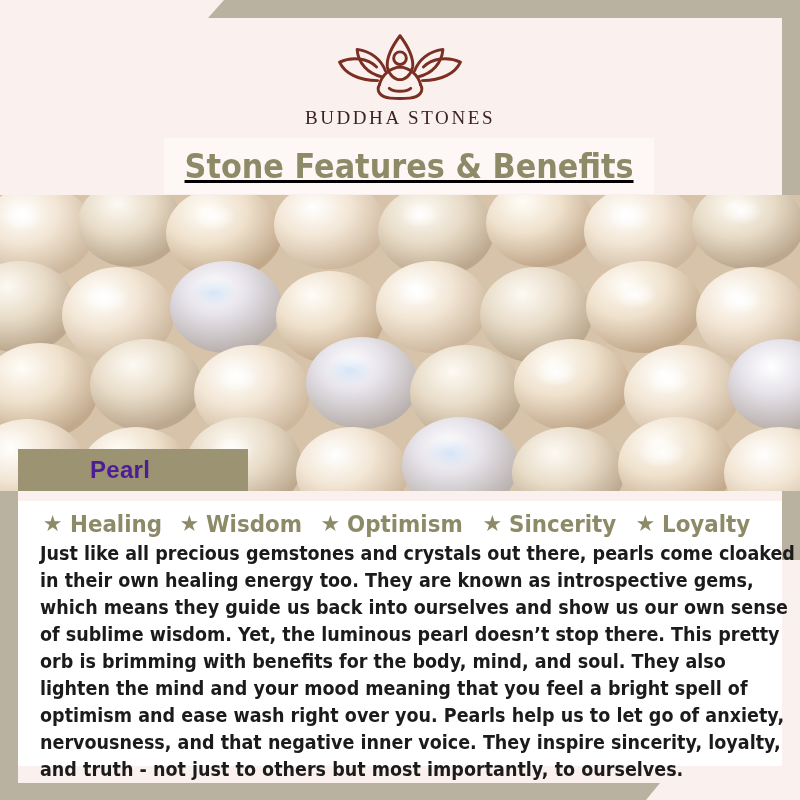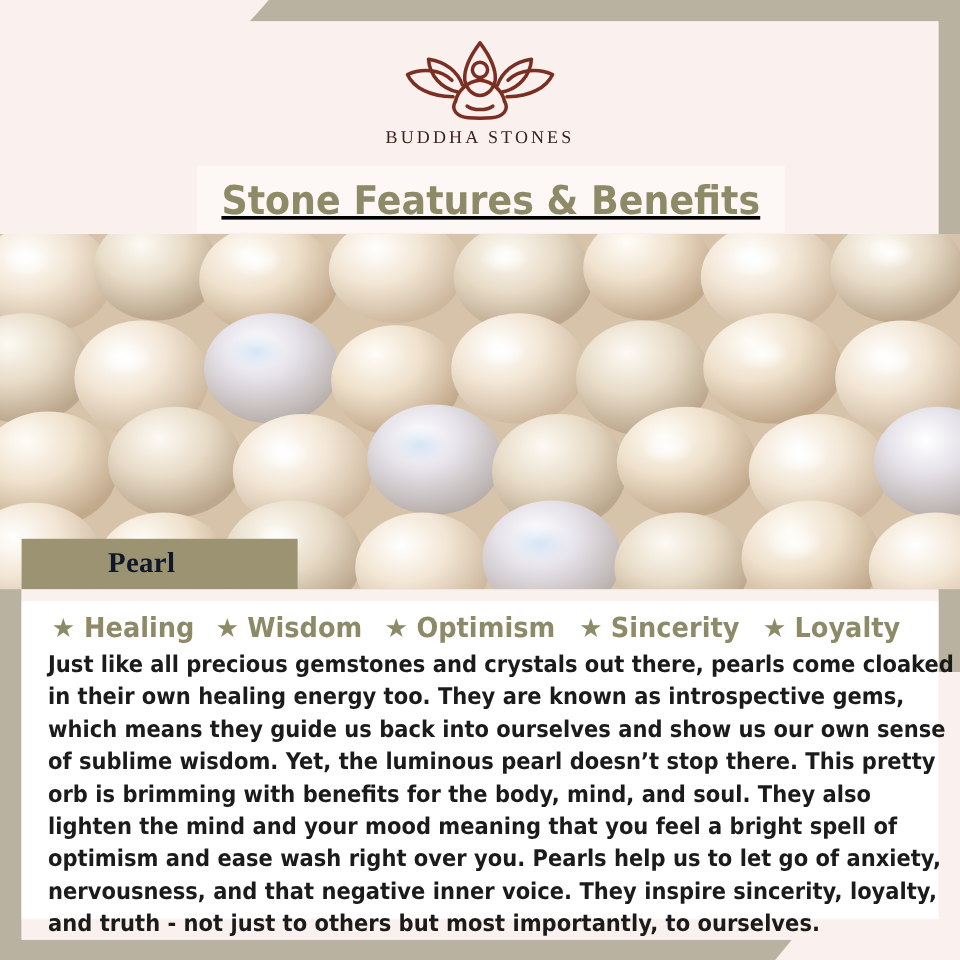--- a/index.html
+++ b/index.html
@@ -80,21 +80,21 @@
     padding-top: 8px;
     box-sizing: border-box;
   }
   .logo-mark {
     width: 150px;
     height: 78px;
     display: block;
   }
   .logo-word {
     font-family: "Liberation Serif", serif;
-    font-size: 15px;
+    font-size: 19px;
     letter-spacing: 2.6px;
     color: #3b2320;
     margin-top: 3px;
     white-space: nowrap;
   }
 
   
   .title-banner {
     position: absolute;
     top: 120px;
@@ -135,24 +135,24 @@
     bottom: 0;
     width: 230px;
     height: 42px;
     background: #9b9372;
     display: flex;
     align-items: center;
     padding-left: 72px;
     box-sizing: border-box;
   }
   .stone-label-text {
-    font-family: Liberation Serif, serif;
+    font-family: Liberation Sans, sans-serif;
     font-size: 24px;
     font-weight: bold;
-    color: #0f172a;
+    color: #4c1d95;
     letter-spacing: 0.3px;
   }
 
   
   .content-panel {
     position: absolute;
     left: 0;
     top: 483px;
     right: 0;
     bottom: 17px;

